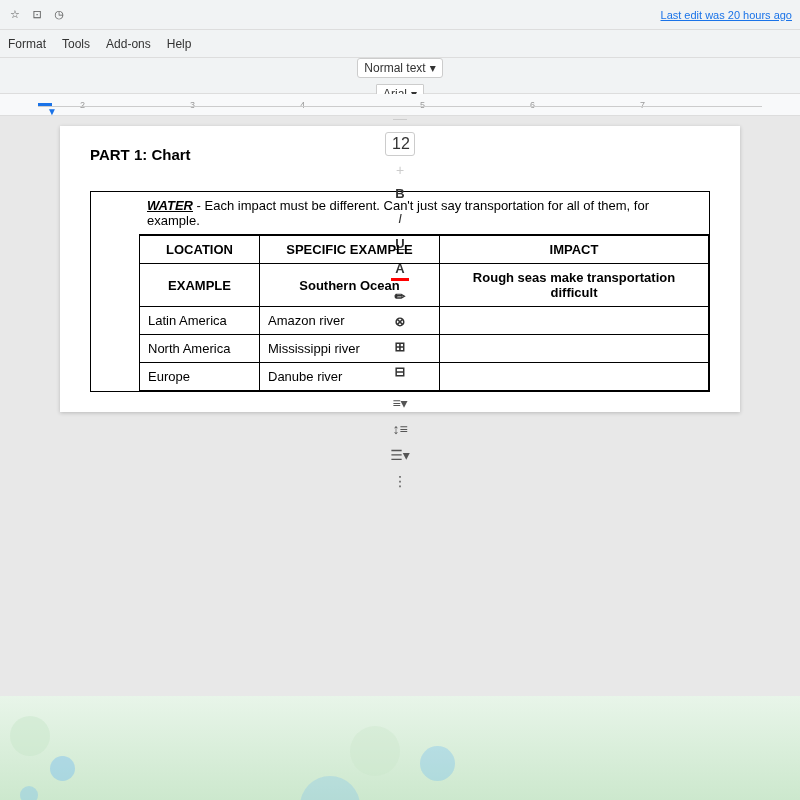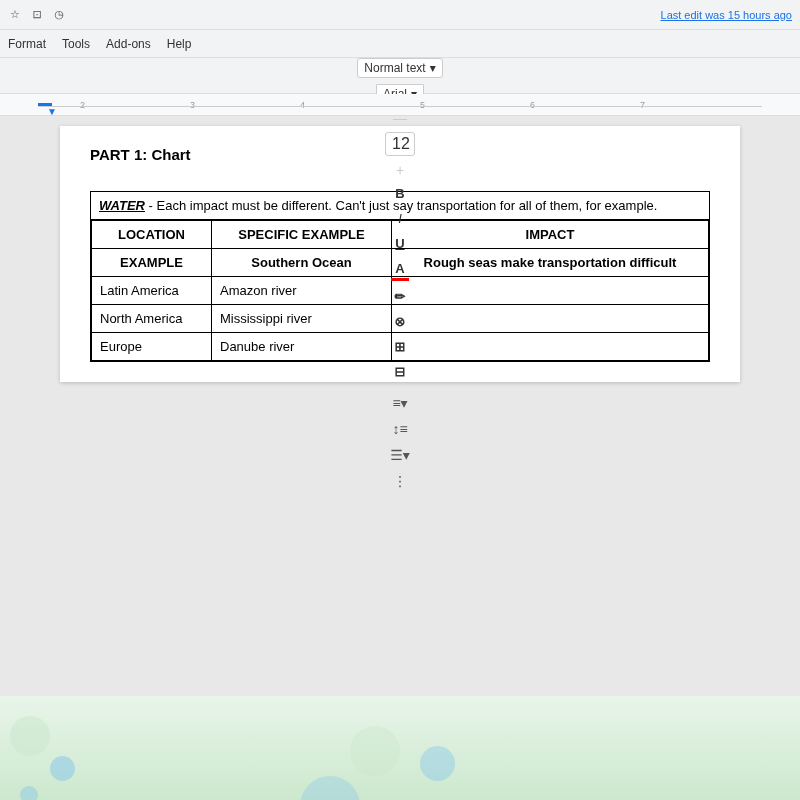--- a/index.html
+++ b/index.html
@@ -149,20 +149,21 @@
       font-size: 15px;
       font-weight: bold;
       margin-bottom: 28px;
       color: #000;
     }
 
     
     .doc-table-wrapper {
       border: 1px solid #000;
       width: 100%;
+      padding-left: 48px;
     }
 
     .water-row {
       border-bottom: 1px solid #000;
       padding: 6px 8px;
       font-size: 13px;
       color: #000;
     }
     .water-label {
       font-family: Arial, sans-serif;
@@ -227,21 +228,21 @@
       padding: 20px 30px;
     }
   </style>
 </head>
 <body>
 
 <div class="top-chrome">
   <span class="chrome-icon">☆</span>
   <span class="chrome-icon">⊡</span>
   <span class="chrome-icon">◷</span>
-  <span class="chrome-last-edit">Last edit was 15 hours ago</span>
+  <span class="chrome-last-edit">Last edit was 20 hours ago</span>
 </div>
 
 <div class="menu-bar">
   <span class="menu-item">Format</span>
   <span class="menu-item">Tools</span>
   <span class="menu-item">Add-ons</span>
   <span class="menu-item">Help</span>
 </div>
 
 <div class="toolbar">

